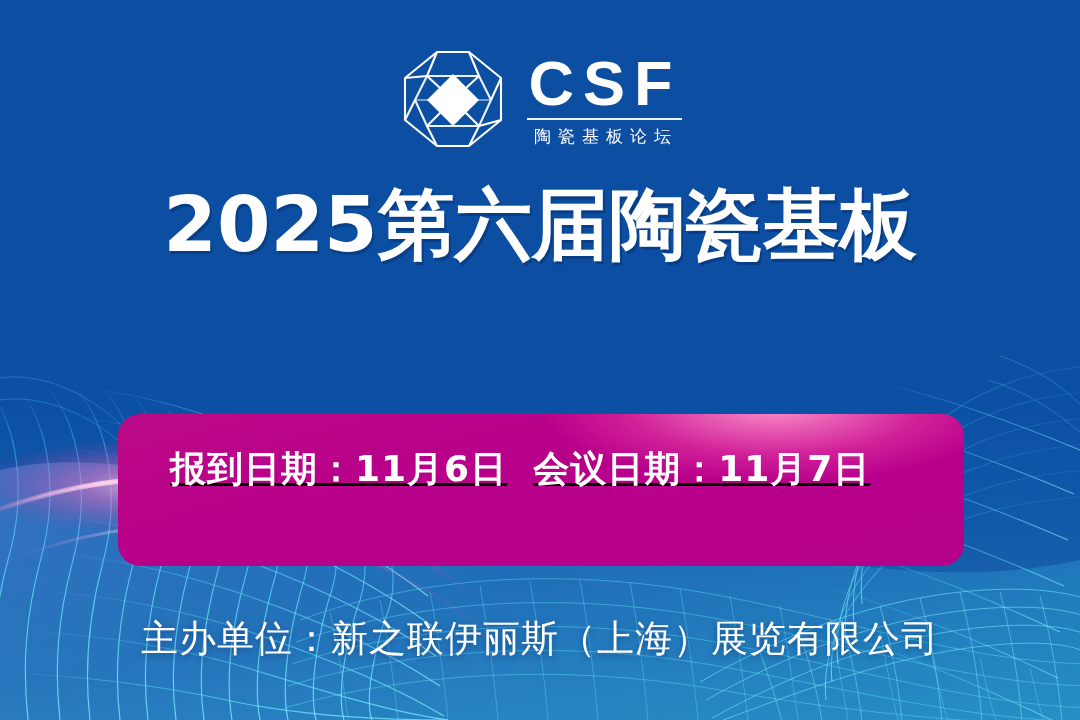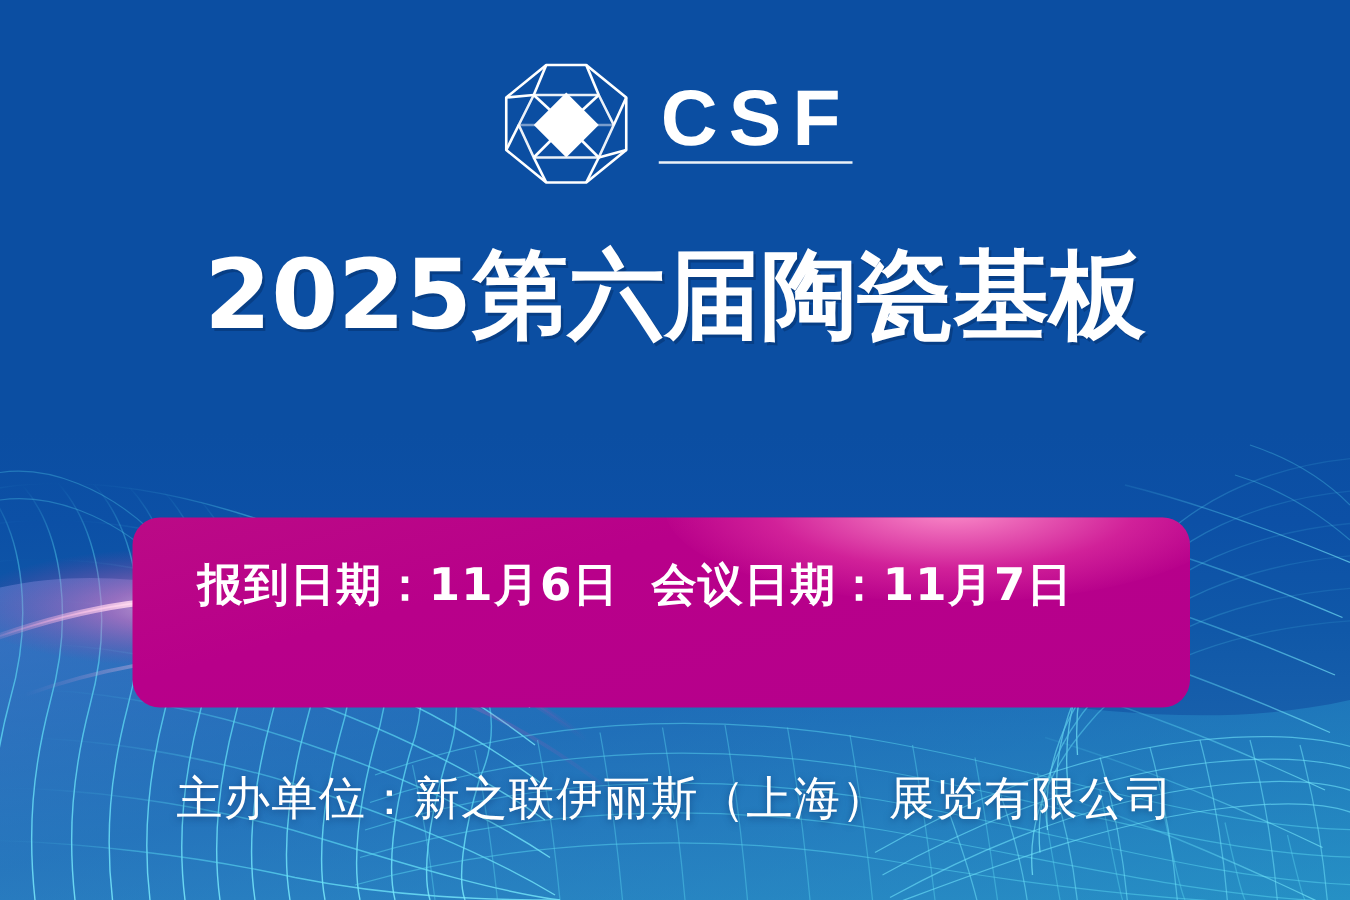--- a/index.html
+++ b/index.html
@@ -86,46 +86,46 @@
     font-family: "DejaVu Sans", sans-serif;
   }
 
   
   .title-wrap {
     position: absolute;
     left: 0;
     right: 0;
     top: 176px;
     text-align: center;
-    margin-top: 12px;
   }
   .title-line {
     font-size: 77px;
     font-weight: bold;
     color: #ffffff;
     line-height: 1.28;
     letter-spacing: 0px;
     text-shadow: 2px 3px 0 rgba(6, 50, 110, 0.55);
     font-family: "DejaVu Sans", "Liberation Sans", sans-serif;
     white-space: nowrap;
   }
 
   
   .info-banner {
     position: absolute;
-    left: 106px;
+    left: 118px;
     top: 414px;
     width: 846px;
     height: 152px;
     border-radius: 22px;
     background: #b3007f;
     background: linear-gradient(165deg, #bb0a86 0%, #b8008a 35%, #b5008c 100%);
     box-sizing: border-box;
     padding: 26px 0 0 52px;
     overflow: hidden;
+    text-decoration: underline;
   }
   .info-banner::after {
     content: "";
     position: absolute;
     right: -40px;
     top: -82px;
     width: 460px;
     height: 150px;
     border-radius: 50%;
     background: radial-gradient(ellipse at center,
@@ -334,20 +334,21 @@
         <line x1="80" y1="80" x2="54" y2="54"></line>
         <line x1="16" y1="54" x2="92" y2="54" opacity="0.45"></line>
       </g>
 
       <polygon points="54,28 80,54 54,80 28,54" fill="#ffffff"></polygon>
     </svg>
 
     <div class="logo-text">
       <div class="logo-csf">CSF</div>
       <div class="logo-rule"></div>
+      <div class="logo-sub">陶瓷基板论坛</div>
     </div>
   </div>
 
   <div class="title-wrap">
     <div class="title-line">2025第六届陶瓷基板</div>
   </div>
 
   <div class="info-banner">
     <div class="info-line">
       <span>报到日期：</span><span>11月6日</span><span class="info-spacer"></span><span>会议日期：</span><span>11月7日</span>

